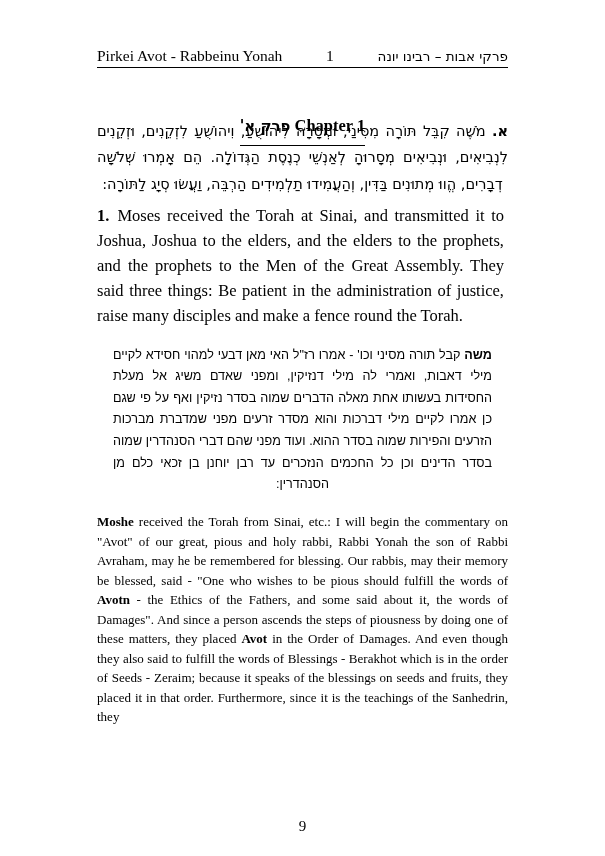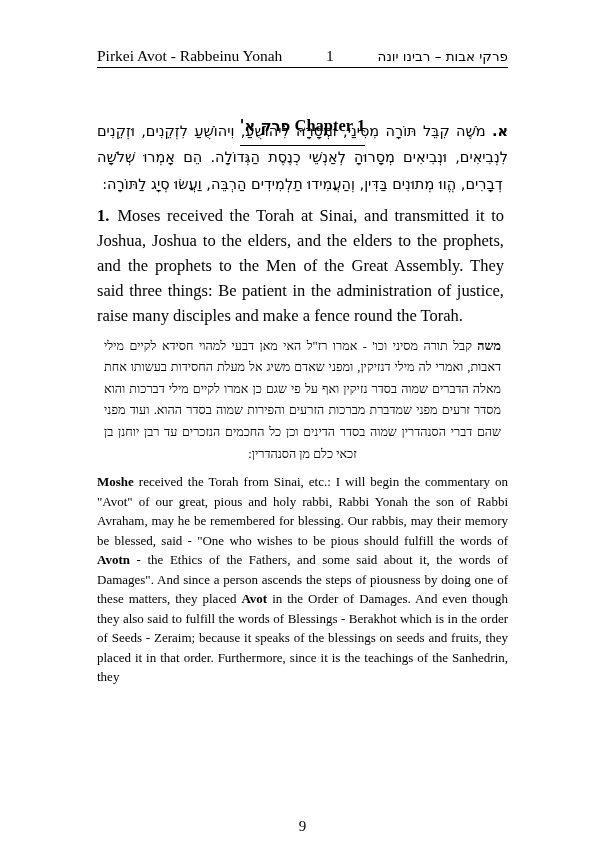--- a/index.html
+++ b/index.html
@@ -119,24 +119,24 @@
     display: inline-block;
     border-bottom: 1.2px solid #000;
     padding-bottom: 1px;
   }
 
   
   .heb-commentary {
     direction: rtl;
     text-align: justify;
     text-align-last: center;
-    font-family: Liberation Serif, serif;
+    font-family: Liberation Sans, sans-serif;
     font-size: 12.6px;
     line-height: 1.72;
-    margin: 7px;
+    margin: 16px;
   }
   .heb-commentary .lead { font-weight: bold; }
 
   
   .eng-commentary {
     text-align: justify;
     font-size: 13px;
     line-height: 1.5;
     margin: 6px 0 0 0;
   }

